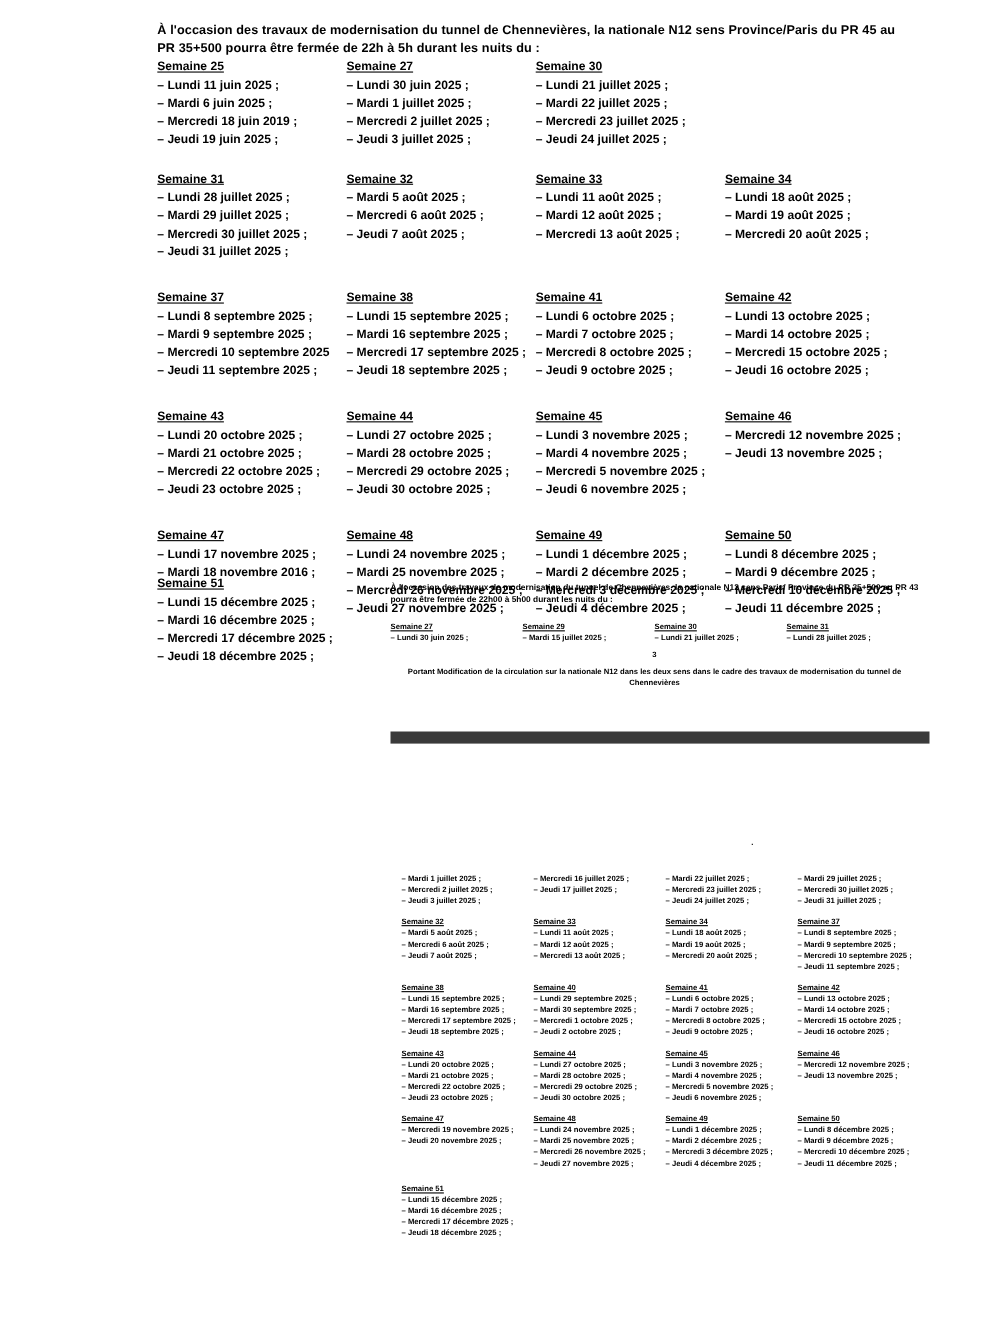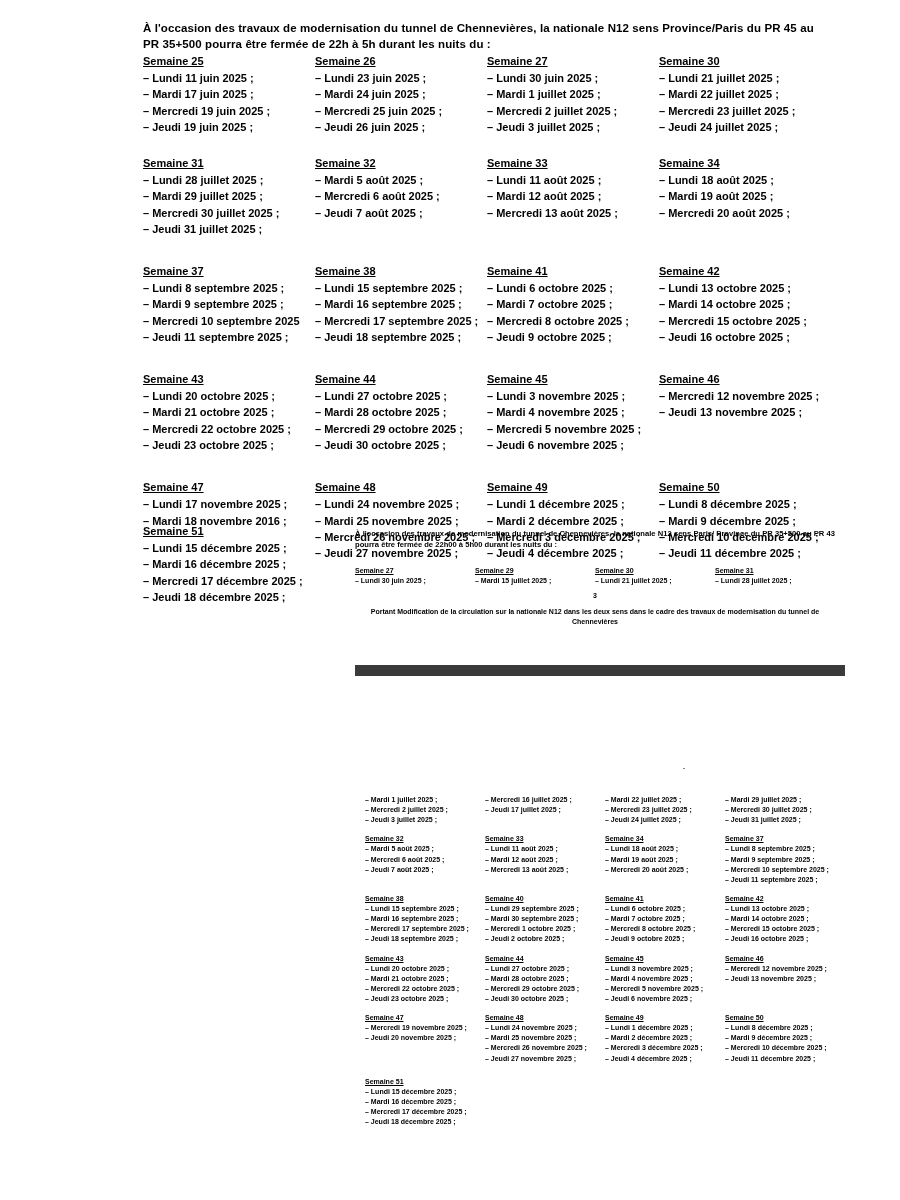--- a/index.html
+++ b/index.html
@@ -179,30 +179,23 @@
 <div class="page">
 
   <p class="intro">À l'occasion des travaux de modernisation du tunnel de Chennevières, la nationale N12 sens Province/Paris du PR 45 au PR 35+500 pourra être fermée de 22h à 5h durant les nuits du :</p>
 
   <div class="grid-main">
 
     <div class="grid-row row-gap-1">
       <div class="block">
         <div class="wk">Semaine 25</div>
         <div class="day">– Lundi 11 juin 2025 ;</div>
-        <div class="day">– Mardi 17 juin 2025 ;</div>
-        <div class="day">– Mercredi 19 juin 2025 ;</div>
+        <div class="day">– Mardi 6 juin 2025 ;</div>
+        <div class="day">– Mercredi 18 juin 2019 ;</div>
         <div class="day">– Jeudi 19 juin 2025 ;</div>
-      </div>
-      <div class="block">
-        <div class="wk">Semaine 26</div>
-        <div class="day">– Lundi 23 juin 2025 ;</div>
-        <div class="day">– Mardi 24 juin 2025 ;</div>
-        <div class="day">– Mercredi 25 juin 2025 ;</div>
-        <div class="day">– Jeudi 26 juin 2025 ;</div>
       </div>
       <div class="block">
         <div class="wk">Semaine 27</div>
         <div class="day">– Lundi 30 juin 2025 ;</div>
         <div class="day">– Mardi 1 juillet 2025 ;</div>
         <div class="day">– Mercredi 2 juillet 2025 ;</div>
         <div class="day">– Jeudi 3 juillet 2025 ;</div>
       </div>
       <div class="block">
         <div class="wk">Semaine 30</div>

